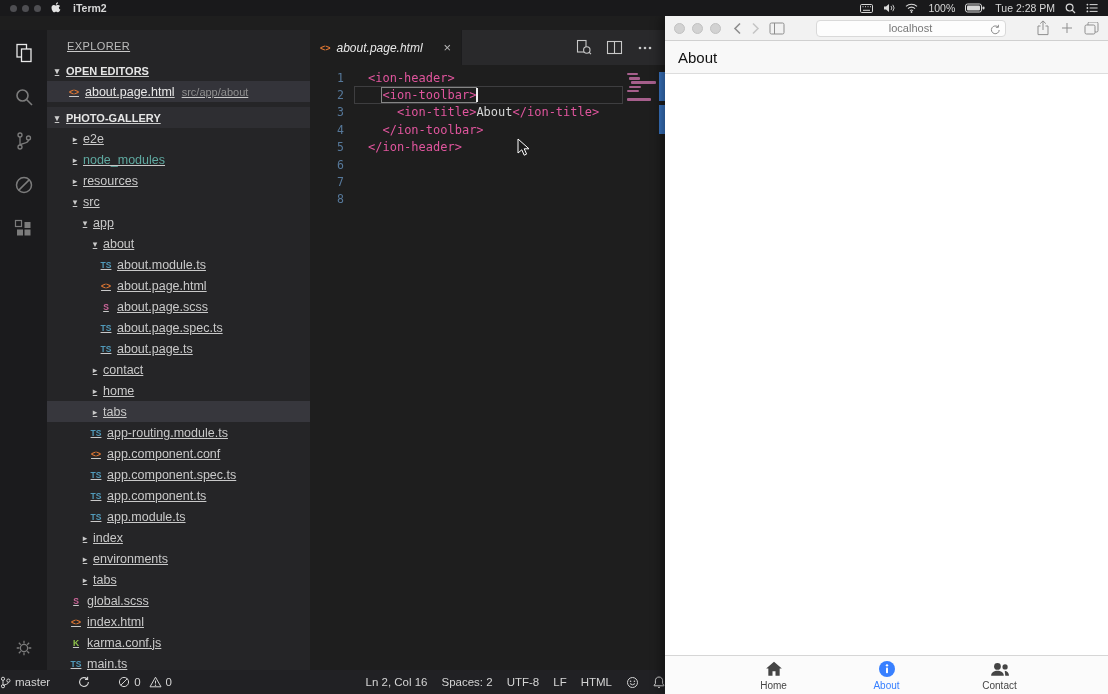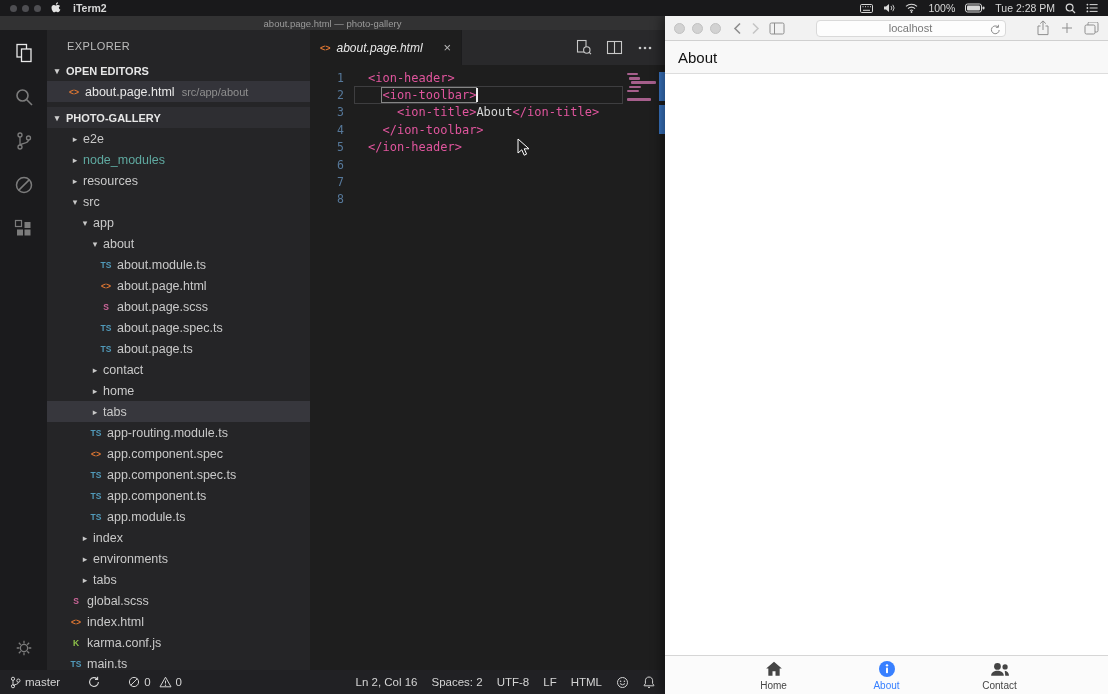--- a/index.html
+++ b/index.html
@@ -19,21 +19,21 @@
   
   .vscode { position:absolute; top:16px; left:0; width:665px; height:678px; background:#1e1e1e; }
   .vs-titlebar { height:14px; background:#323233; color:#9b9b9b; font-size:9.5px; display:flex; align-items:center; justify-content:center; }
   .vs-body { position:absolute; top:14px; left:0; right:0; bottom:24px; display:flex; overflow:hidden; }
 
   .activitybar { width:47px; background:#1b1b1d; display:flex; flex-direction:column; align-items:center; padding-top:12px; gap:22px; position:relative; flex:none; }
   .ab-icon { color:#7c7c7c; }
   .ab-icon.active { color:#e9e9e9; }
   .ab-gear { position:absolute; bottom:12px; }
 
-  .sidebar { width:263px; background:#252527; flex:none; color:#c9c9c9; font-size:12.5px; overflow:hidden; }
+  .sidebar { width:263px; background:#252527; flex:none; color:#c9c9c9; font-size:12.5px; overflow:hidden;text-decoration:underline; }
   .exp-title { padding:10px 0 9px 20px; font-size:11px; letter-spacing:.4px; color:#bcbcbc; }
   .sec-head { height:20px; display:flex; align-items:center; gap:4px; padding-left:5px; font-size:11px; font-weight:bold; color:#e6e6e6; }
   .sec-head .chev { font-size:9px; width:10px; text-align:center; color:#cfcfcf; }
   .oe-item { height:21px; display:flex; align-items:center; padding-left:20px; background:#34343a; }
   .oe-item .fname { color:#e8e8e8; white-space:nowrap; }
   .oe-item .fpath { color:#8f8f8f; font-size:11px; margin-left:7px; white-space:nowrap; }
   .sec-head.project { background:#2e2e32; height:21px; margin-top:5px; }
   .ficon { width:14px; margin-right:4px; font-size:8.5px; font-weight:bold; text-align:center; flex:none; }
   .tree-row { height:21px; display:flex; align-items:center; }
   .tree-row.sel { background:#37373d; }
@@ -57,21 +57,21 @@
   .tok-plain { color:#d6d6d6; }
   .boxed { outline:1px solid #858585; }
   .caret { width:2px; height:14px; background:#f0f0f0; display:inline-block; }
   .line-hl { position:absolute; left:44px; right:42px; top:0; bottom:0; border:1px solid #3e3e40; pointer-events:none; }
   .minimap { position:absolute; top:8px; right:10px; width:28px; }
   .mm-line { height:2.4px; margin-bottom:1.8px; background:#a65f8c; border-radius:1px; }
   .ovr { position:absolute; right:0; width:6px; background:#3a76c4; }
   .ovr.a { top:7px; height:29px; }
   .ovr.b { top:40px; height:29px; }
 
-  .vs-statusbar { position:absolute; bottom:0; left:0; right:0; height:24px; background:#212124; display:flex; align-items:center; color:#d4d4d4; font-size:11.5px; padding:0 10px; gap:28px; }
+  .vs-statusbar { position:absolute; bottom:0; left:0; right:0; height:24px; background:#212124; display:flex; align-items:center; color:#d4d4d4; font-size:11.5px; padding:0 0; gap:28px; }
   .sb-item { display:flex; align-items:center; gap:4px; }
   .sb-right { margin-left:auto; display:flex; align-items:center; gap:14px; }
 
   
   .safari { position:absolute; top:16px; left:665px; width:443px; height:678px; background:#fff; display:flex; flex-direction:column; box-shadow:-4px 0 10px rgba(0,0,0,.4); }
   .saf-titlebar { height:25px; background:#f2f2f2; border-bottom:1px solid #d0d0d0; display:flex; align-items:center; padding:0 9px; gap:9px; flex:none; }
   .tl { display:flex; gap:7px; margin-right:3px; }
   .tl i { width:11px; height:11px; border-radius:50%; background:#d2d2d2; border:1px solid #c2c2c2; display:block; }
   .nav { color:#8e8e8e; }
   .nav.fwd { color:#c6c6c6; }
@@ -142,21 +142,20 @@
           <circle cx="1.4" cy="1.6" r=".9" fill="currentColor"></circle>
           <circle cx="1.4" cy="5" r=".9" fill="currentColor"></circle>
           <circle cx="1.4" cy="8.4" r=".9" fill="currentColor"></circle>
           <path d="M3.6 1.6h8M3.6 5h8M3.6 8.4h8" stroke="currentColor"></path>
         </svg>
       </span>
   </span>
 </div>
 
 <div class="vscode">
-  <div class="vs-titlebar">about.page.html — photo-gallery</div>
   <div class="vs-body">
 
     <div class="activitybar">
       <span class="ab-icon active">
           <svg width="22" height="22" viewBox="0 0 22 22">
             <rect x="4" y="2.5" width="9.5" height="12.5" fill="none" stroke="currentColor" stroke-width="1.3"></rect>
             <rect x="8.5" y="7" width="9.5" height="12.5" fill="#1b1b1d" stroke="currentColor" stroke-width="1.3"></rect>
           </svg>
         </span>
       <span class="ab-icon">
@@ -266,21 +265,21 @@
           <div class="tree-row sel" style="padding-left: 42px;">
             <span class="chev">▸</span>
             <span class="flabel">tabs</span>
           </div>
           <div class="tree-row" style="padding-left: 42px;">
             <span class="ficon" style="color: rgb(81, 154, 186);">TS</span>
             <span class="flabel">app-routing.module.ts</span>
           </div>
           <div class="tree-row" style="padding-left: 42px;">
             <span class="ficon" style="color: rgb(227, 121, 51);">&lt;&gt;</span>
-            <span class="flabel">app.component.spec</span>
+            <span class="flabel">app.component.conf</span>
           </div>
           <div class="tree-row" style="padding-left: 42px;">
             <span class="ficon" style="color: rgb(81, 154, 186);">TS</span>
             <span class="flabel">app.component.spec.ts</span>
           </div>
           <div class="tree-row" style="padding-left: 42px;">
             <span class="ficon" style="color: rgb(81, 154, 186);">TS</span>
             <span class="flabel">app.component.ts</span>
           </div>
           <div class="tree-row" style="padding-left: 42px;">

